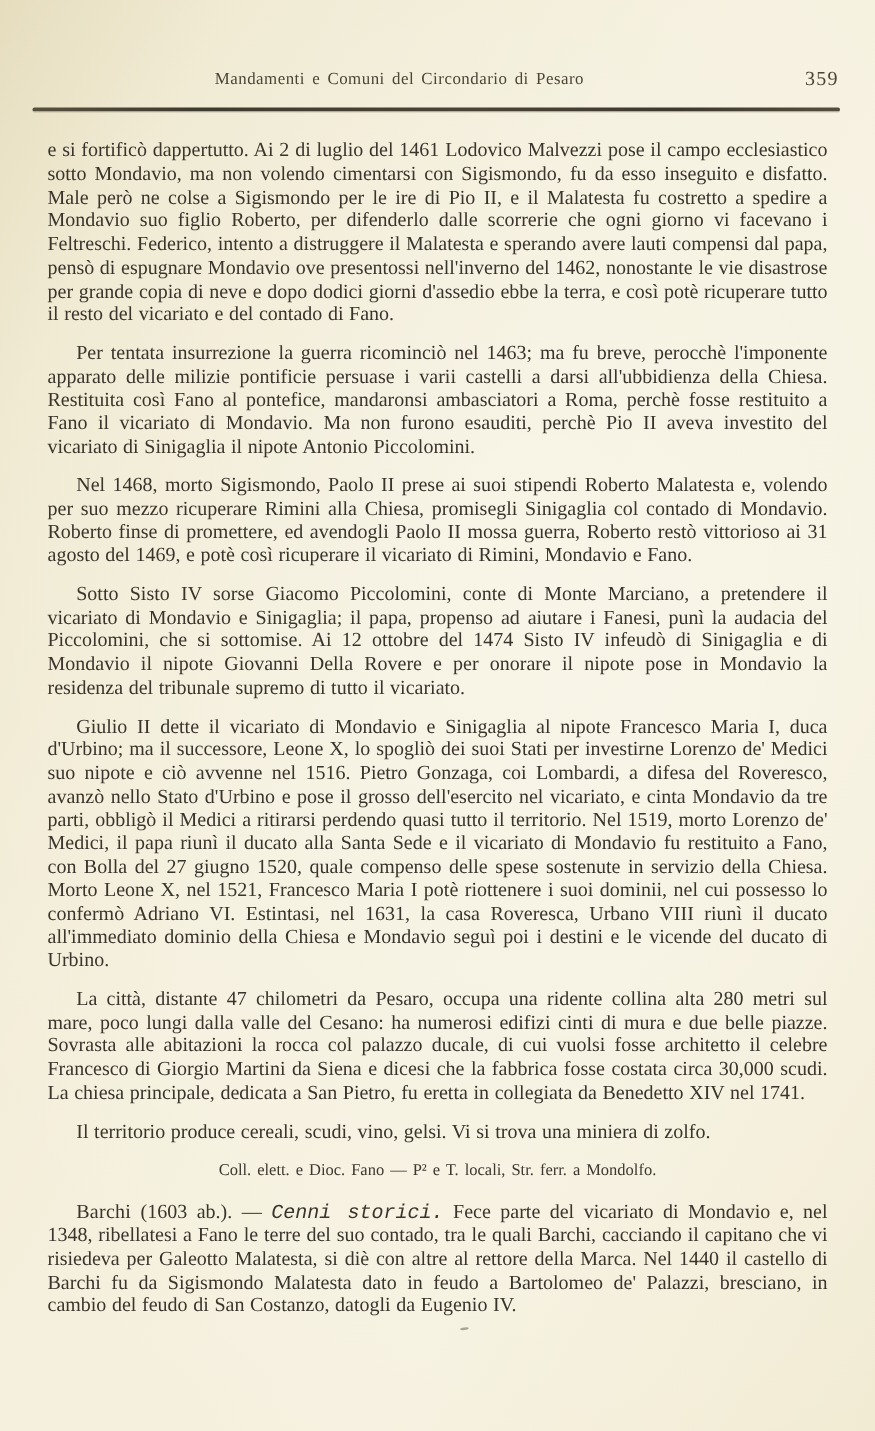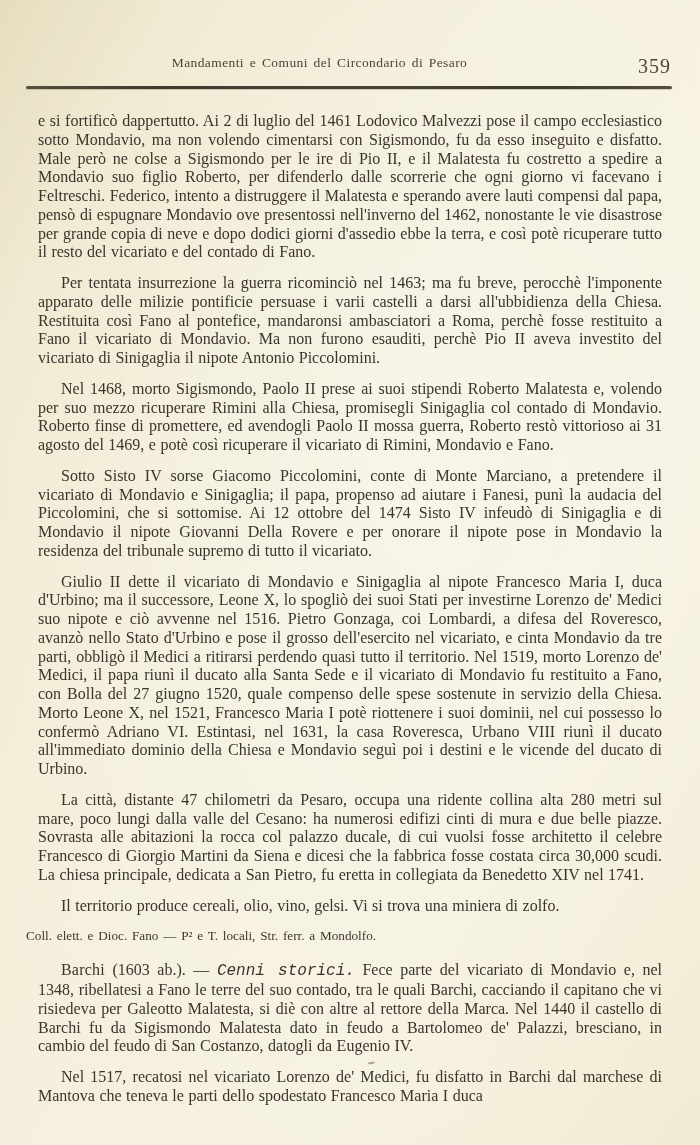--- a/index.html
+++ b/index.html
@@ -28,21 +28,21 @@
   }
   .running-title {
     position: absolute;
     left: 0; right: 60px;
     text-align: center;
     word-spacing: 2px;
   }
   .page-number {
     position: absolute;
     right: 2px; top: 0;
-    font-size: 20px;
+    font-size: 16px;
     letter-spacing: 1px;
   }
   .head-rule {
     position: absolute;
     left: 26px; top: 86px; width: 646px;
     height: 3px;
     background: linear-gradient(to right, #57503f, #3f3a2e 20%, #4a4436 55%, #3e392d 80%, #554e3e);
     border-radius: 2px;
     box-shadow: 0 1px 0 rgba(90,80,60,0.25);
   }
@@ -53,20 +53,21 @@
     line-height: 18.75px;
     text-align: justify;
     word-spacing: 0.5px;
   }
   p.para {
     text-indent: 23px;
     margin: 12px;
   }
   p.para.no-indent { text-indent: 0; }
   p.collegio {
+    text-align: center;
     text-indent: 0;
     font-size: 13.2px;
     line-height: 17px;
     margin-top: 3px;
     margin-bottom: 17px;
     color: #3d372e;
     word-spacing: 1.5px;
   }
   p.entry b { font-weight: normal; letter-spacing: 0.2px; }
   p.entry i { font-style: italic; font-family: Liberation Mono, monospace; }
@@ -91,24 +92,23 @@
 
   <div class="head-rule"></div>
 
   <main class="text-block">
     <p class="para no-indent">e si fortificò dappertutto. Ai 2 di luglio del 1461 Lodovico Malvezzi pose il campo ecclesiastico sotto Mondavio, ma non volendo cimentarsi con Sigismondo, fu da esso inseguito e disfatto. Male però ne colse a Sigismondo per le ire di Pio II, e il Malatesta fu costretto a spedire a Mondavio suo figlio Roberto, per difenderlo dalle scorrerie che ogni giorno vi facevano i Feltreschi. Federico, intento a distruggere il Malatesta e sperando avere lauti compensi dal papa, pensò di espugnare Mondavio ove presentossi nell'inverno del 1462, nonostante le vie disastrose per grande copia di neve e dopo dodici giorni d'assedio ebbe la terra, e così potè ricuperare tutto il resto del vicariato e del contado di Fano.</p>
     <p class="para">Per tentata insurrezione la guerra ricominciò nel 1463; ma fu breve, perocchè l'imponente apparato delle milizie pontificie persuase i varii castelli a darsi all'ubbidienza della Chiesa. Restituita così Fano al pontefice, mandaronsi ambasciatori a Roma, perchè fosse restituito a Fano il vicariato di Mondavio. Ma non furono esauditi, perchè Pio II aveva investito del vicariato di Sinigaglia il nipote Antonio Piccolomini.</p>
     <p class="para">Nel 1468, morto Sigismondo, Paolo II prese ai suoi stipendi Roberto Malatesta e, volendo per suo mezzo ricuperare Rimini alla Chiesa, promisegli Sinigaglia col contado di Mondavio. Roberto finse di promettere, ed avendogli Paolo II mossa guerra, Roberto restò vittorioso ai 31 agosto del 1469, e potè così ricuperare il vicariato di Rimini, Mondavio e Fano.</p>
     <p class="para">Sotto Sisto IV sorse Giacomo Piccolomini, conte di Monte Marciano, a pretendere il vicariato di Mondavio e Sinigaglia; il papa, propenso ad aiutare i Fanesi, punì la audacia del Piccolomini, che si sottomise. Ai 12 ottobre del 1474 Sisto IV infeudò di Sinigaglia e di Mondavio il nipote Giovanni Della Rovere e per onorare il nipote pose in Mondavio la residenza del tribunale supremo di tutto il vicariato.</p>
     <p class="para">Giulio II dette il vicariato di Mondavio e Sinigaglia al nipote Francesco Maria I, duca d'Urbino; ma il successore, Leone X, lo spogliò dei suoi Stati per investirne Lorenzo de' Medici suo nipote e ciò avvenne nel 1516. Pietro Gonzaga, coi Lombardi, a difesa del Roveresco, avanzò nello Stato d'Urbino e pose il grosso dell'esercito nel vicariato, e cinta Mondavio da tre parti, obbligò il Medici a ritirarsi perdendo quasi tutto il territorio. Nel 1519, morto Lorenzo de' Medici, il papa riunì il ducato alla Santa Sede e il vicariato di Mondavio fu restituito a Fano, con Bolla del 27 giugno 1520, quale compenso delle spese sostenute in servizio della Chiesa. Morto Leone X, nel 1521, Francesco Maria I potè riottenere i suoi dominii, nel cui possesso lo confermò Adriano VI. Estintasi, nel 1631, la casa Roveresca, Urbano VIII riunì il ducato all'immediato dominio della Chiesa e Mondavio seguì poi i destini e le vicende del ducato di Urbino.</p>
     <p class="para">La città, distante 47 chilometri da Pesaro, occupa una ridente collina alta 280 metri sul mare, poco lungi dalla valle del Cesano: ha numerosi edifizi cinti di mura e due belle piazze. Sovrasta alle abitazioni la rocca col palazzo ducale, di cui vuolsi fosse architetto il celebre Francesco di Giorgio Martini da Siena e dicesi che la fabbrica fosse costata circa 30,000 scudi. La chiesa principale, dedicata a San Pietro, fu eretta in collegiata da Benedetto XIV nel 1741.</p>
-    <p class="para">Il territorio produce cereali, olio, vino, gelsi. Vi si trova una miniera di zolfo.</p>
+    <p class="para">Il territorio produce cereali, scudi, vino, gelsi. Vi si trova una miniera di zolfo.</p>
 
     <p class="collegio">Coll. elett. e Dioc. Fano — P² e T. locali, Str. ferr. a Mondolfo.</p>
 
     <p class="para entry"><b>Barchi</b><span> (1603 ab.). — </span><i>Cenni storici.</i><span> Fece parte del vicariato di Mondavio e, nel 1348, ribellatesi a Fano le terre del suo contado, tra le quali Barchi, cacciando il capitano che vi risiedeva per Galeotto Malatesta, si diè con altre al rettore della Marca. Nel 1440 il castello di Barchi fu da Sigismondo Malatesta dato in feudo a Bartolomeo de' Palazzi, bresciano, in cambio del feudo di San Costanzo, datogli da Eugenio IV.</span></p>
 
-    <p class="para">Nel 1517, recatosi nel vicariato Lorenzo de' Medici, fu disfatto in Barchi dal marchese di Mantova che teneva le parti dello spodestato Francesco Maria I duca</p>
   </main>
 
   <span class="speck"></span>
 
 </div>
 
 </body></html>

